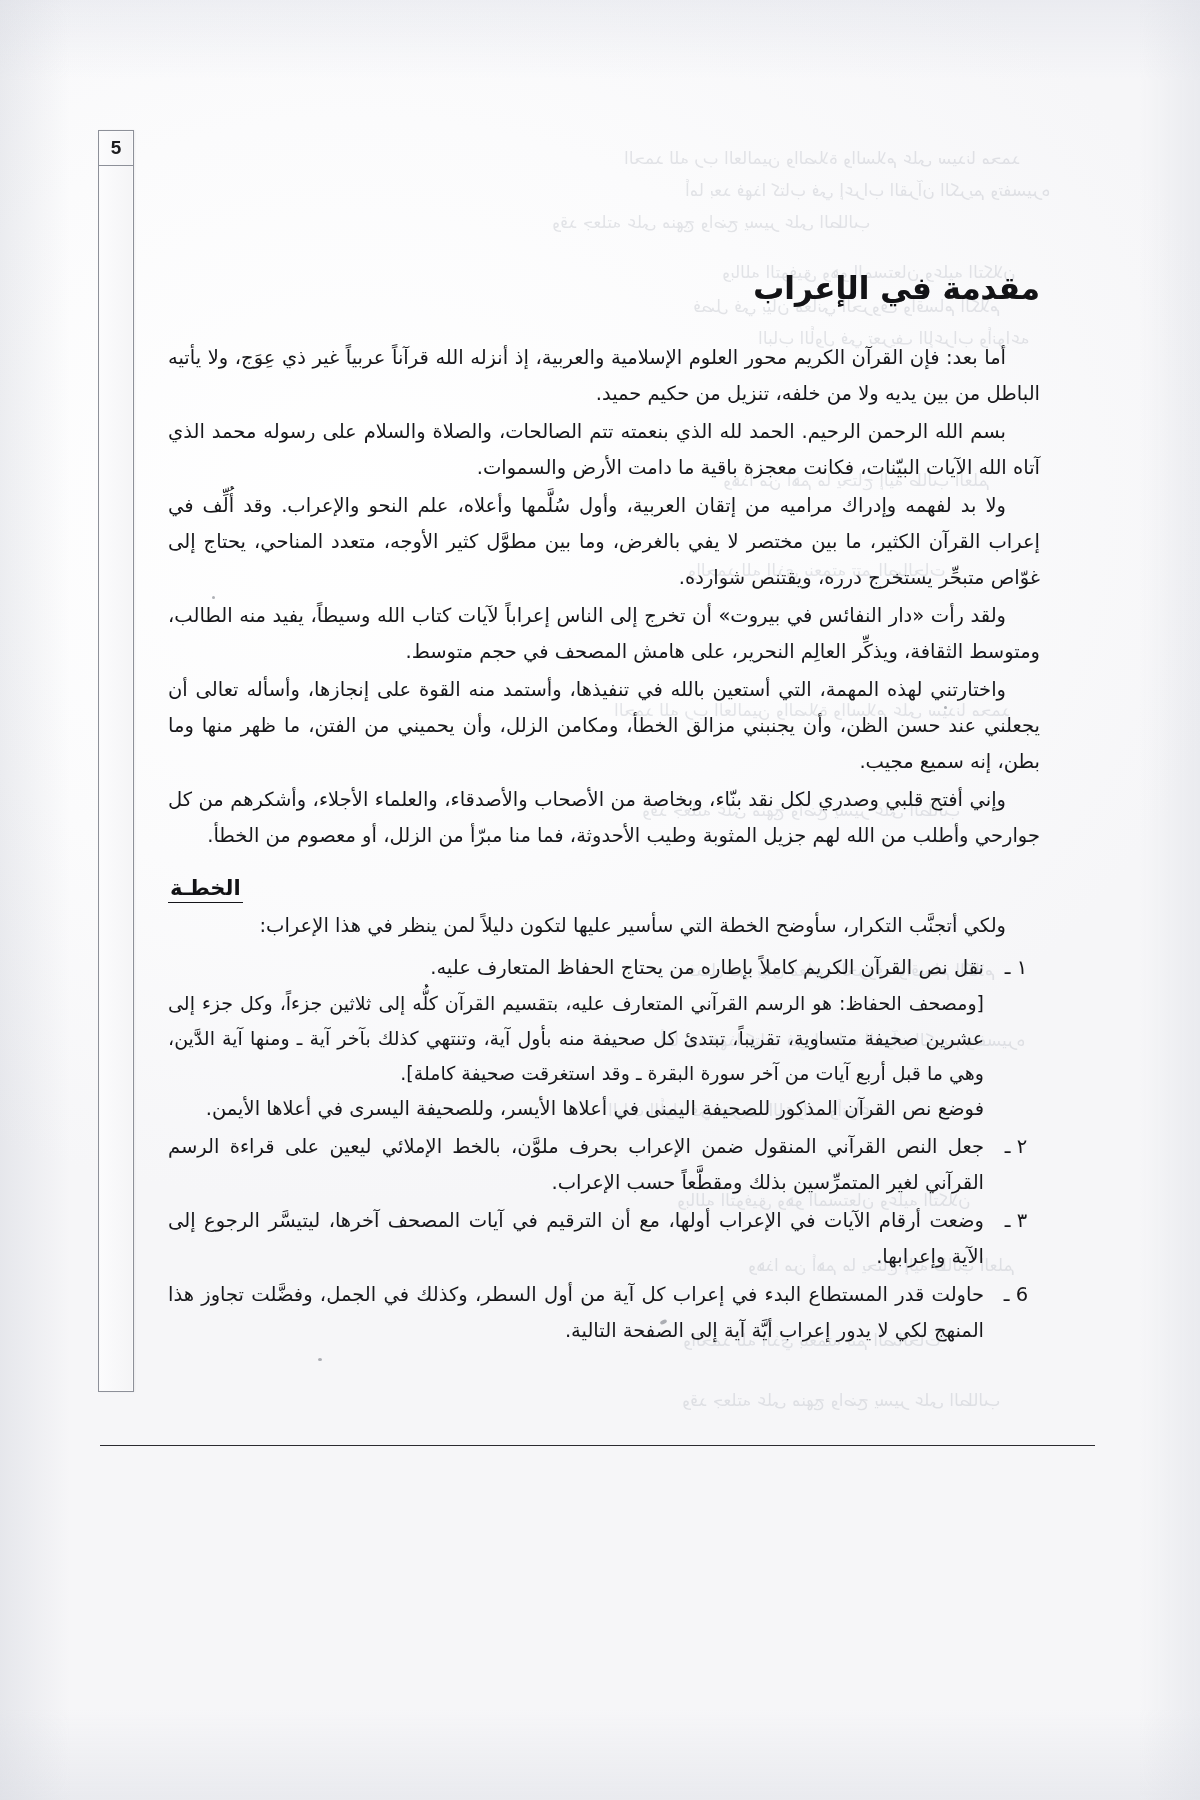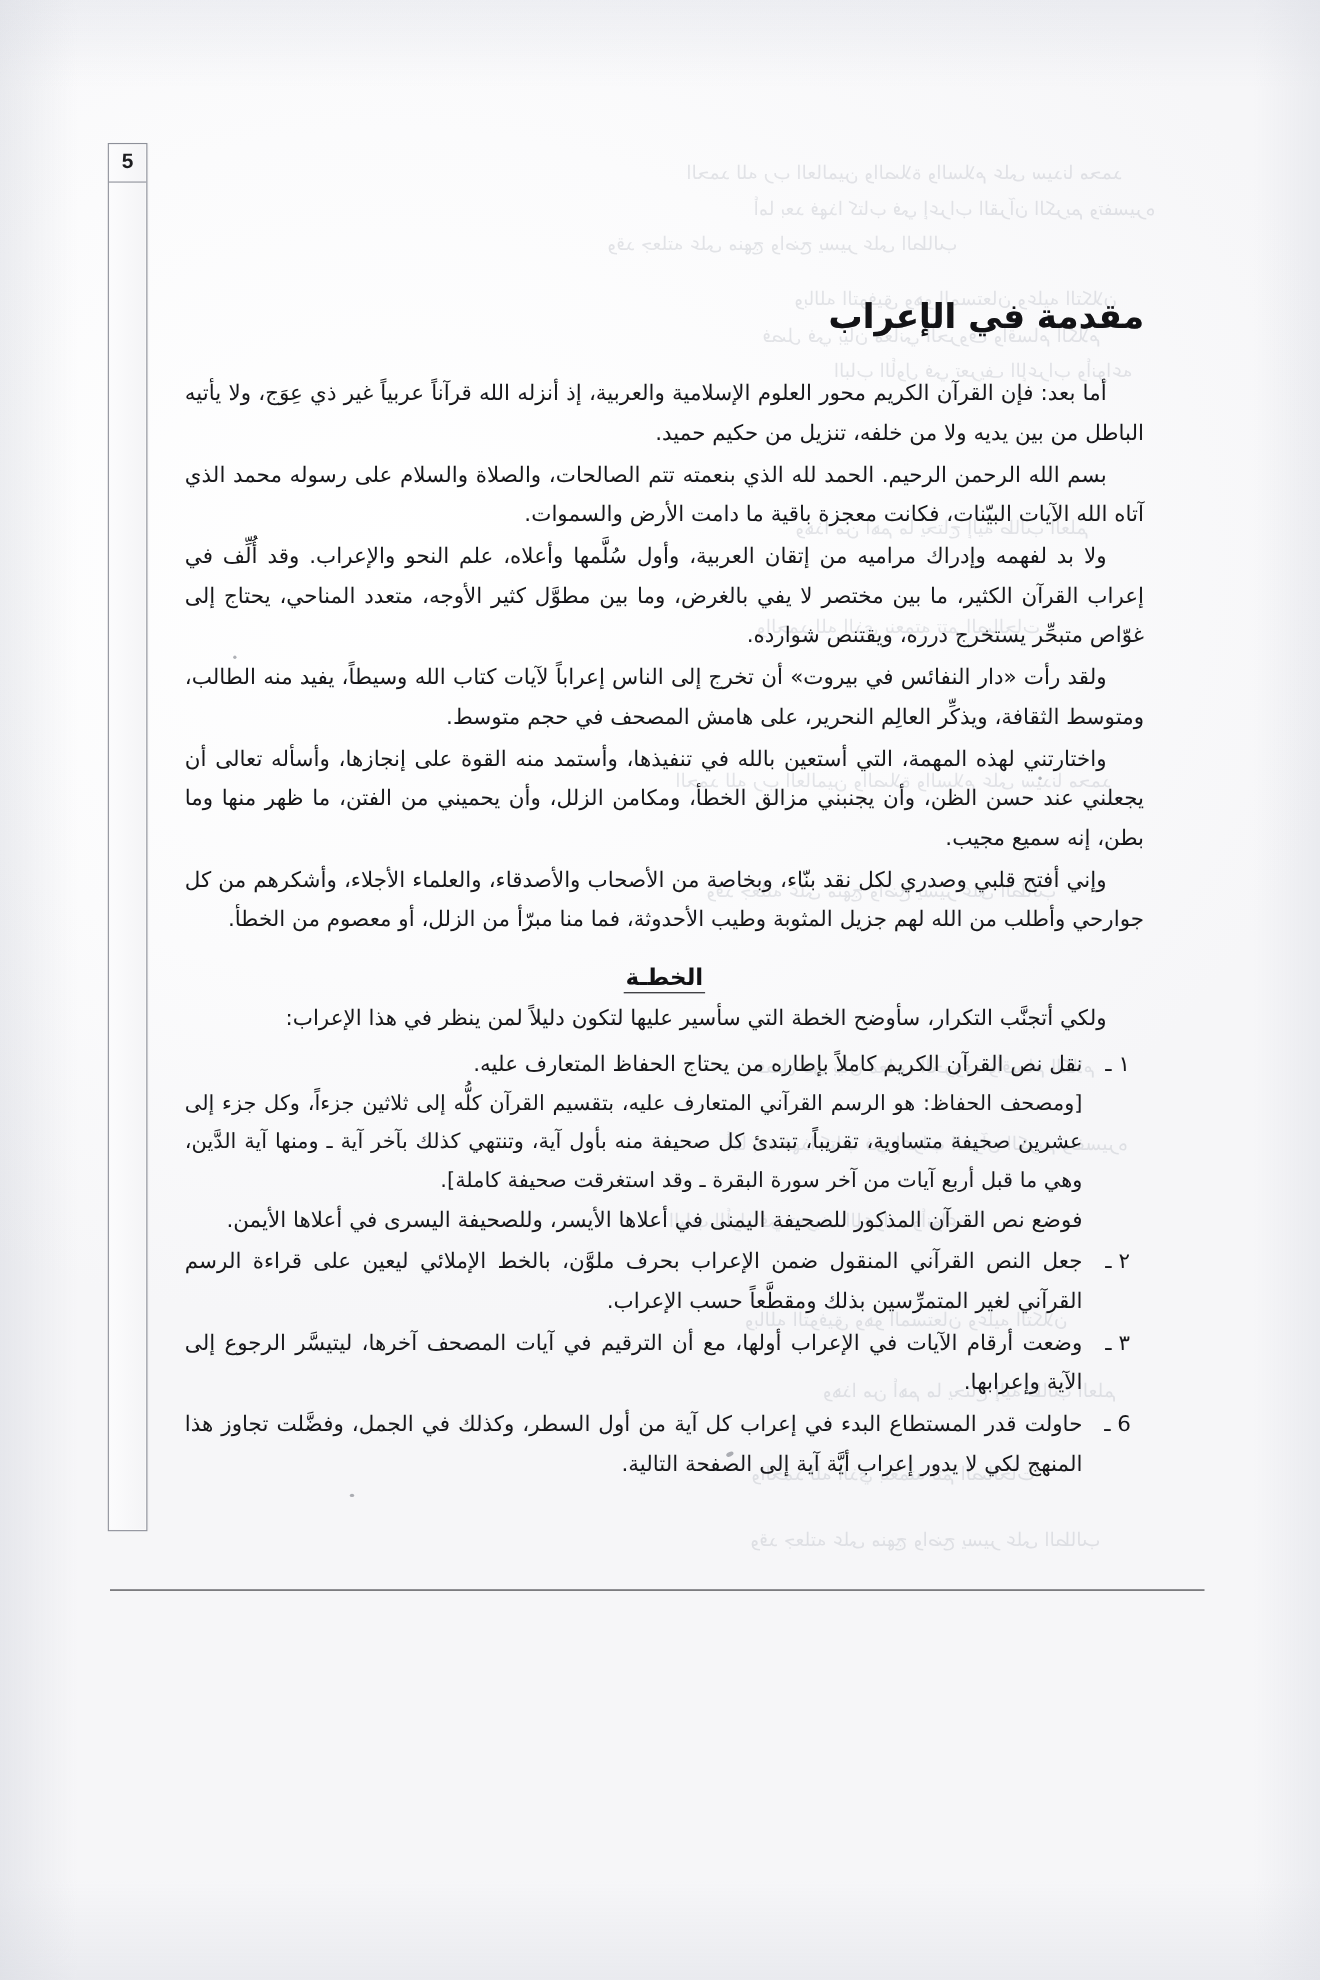--- a/index.html
+++ b/index.html
@@ -107,21 +107,21 @@
     font-family: "DejaVu Sans", "Liberation Sans", sans-serif;
     font-size: 19.5px;
     line-height: 36px;
     color: #17171a;
     text-align: justify;
     text-justify: inter-word;
     text-indent: 34px;
   }
 
   .sec-head {
-    text-align: center;
+    text-align: left;
     margin: 22px 0 8px 0;
   }
   .sec-head span {
     font-family: "DejaVu Sans", "Liberation Sans", sans-serif;
     font-weight: 700;
     font-size: 21px;
     color: #121215;
     letter-spacing: 2.5px;
     border-bottom: 1.6px solid #15151a;
     padding: 0 2px 2px 2px;

